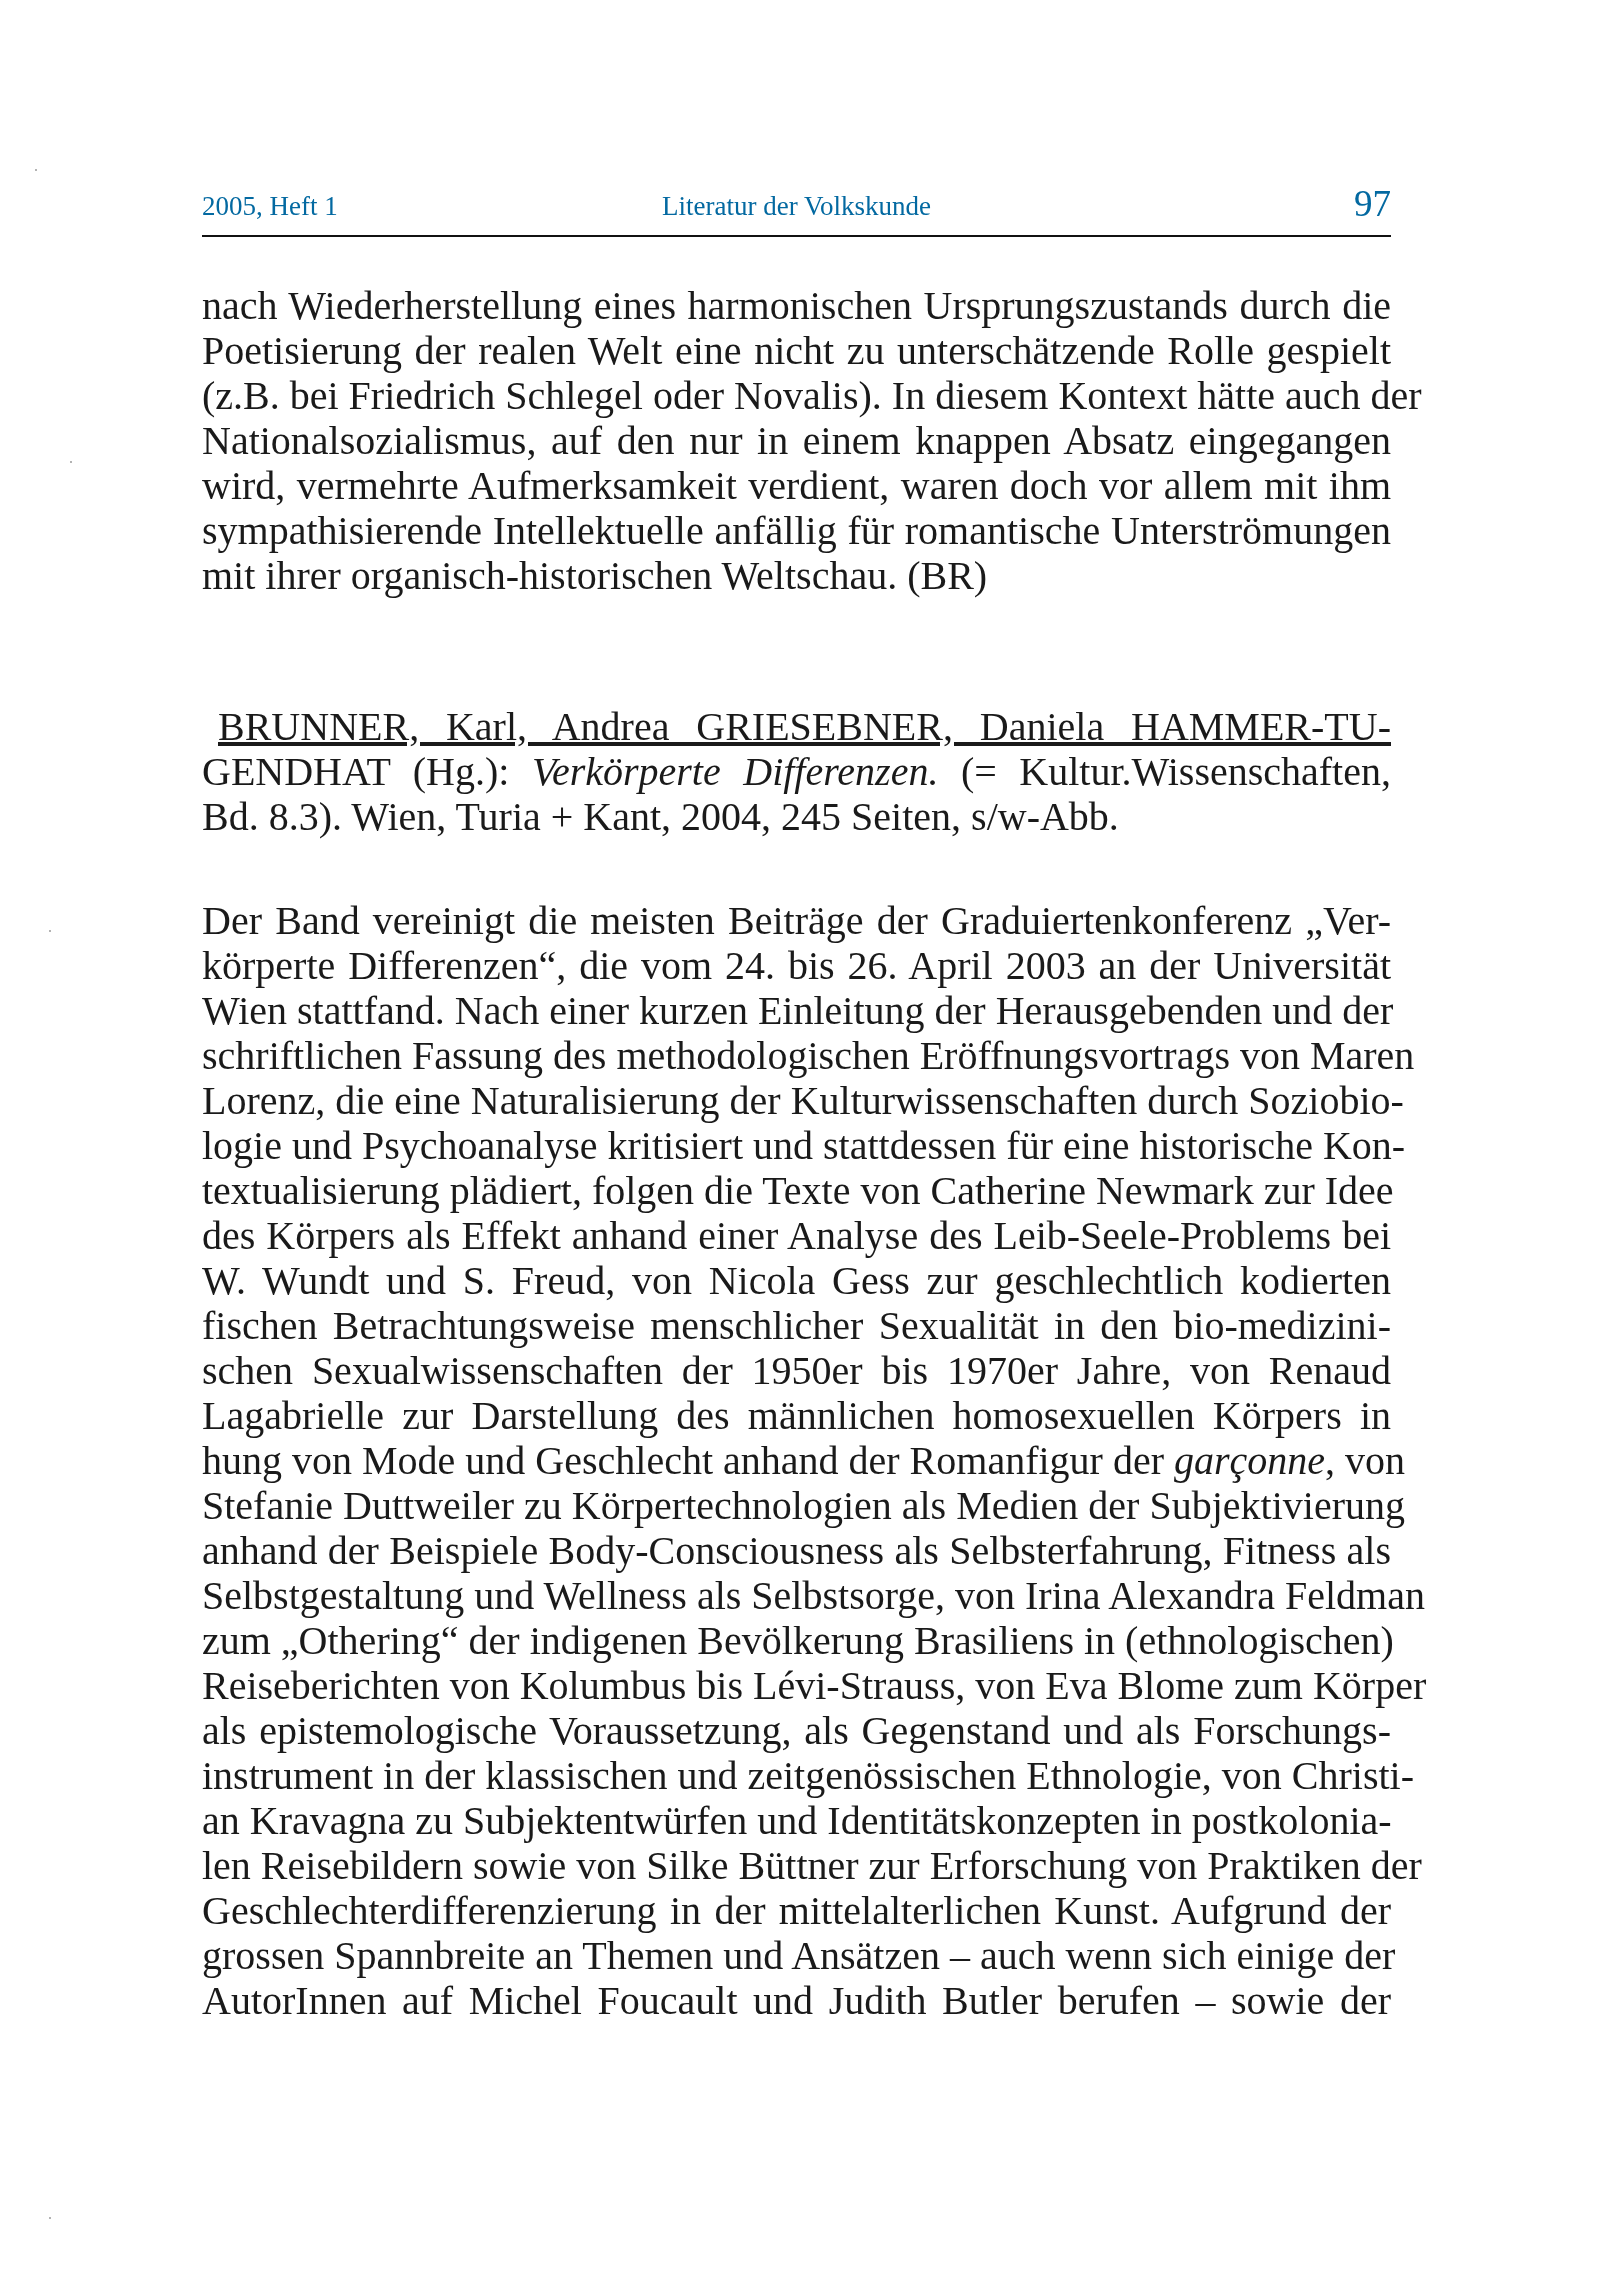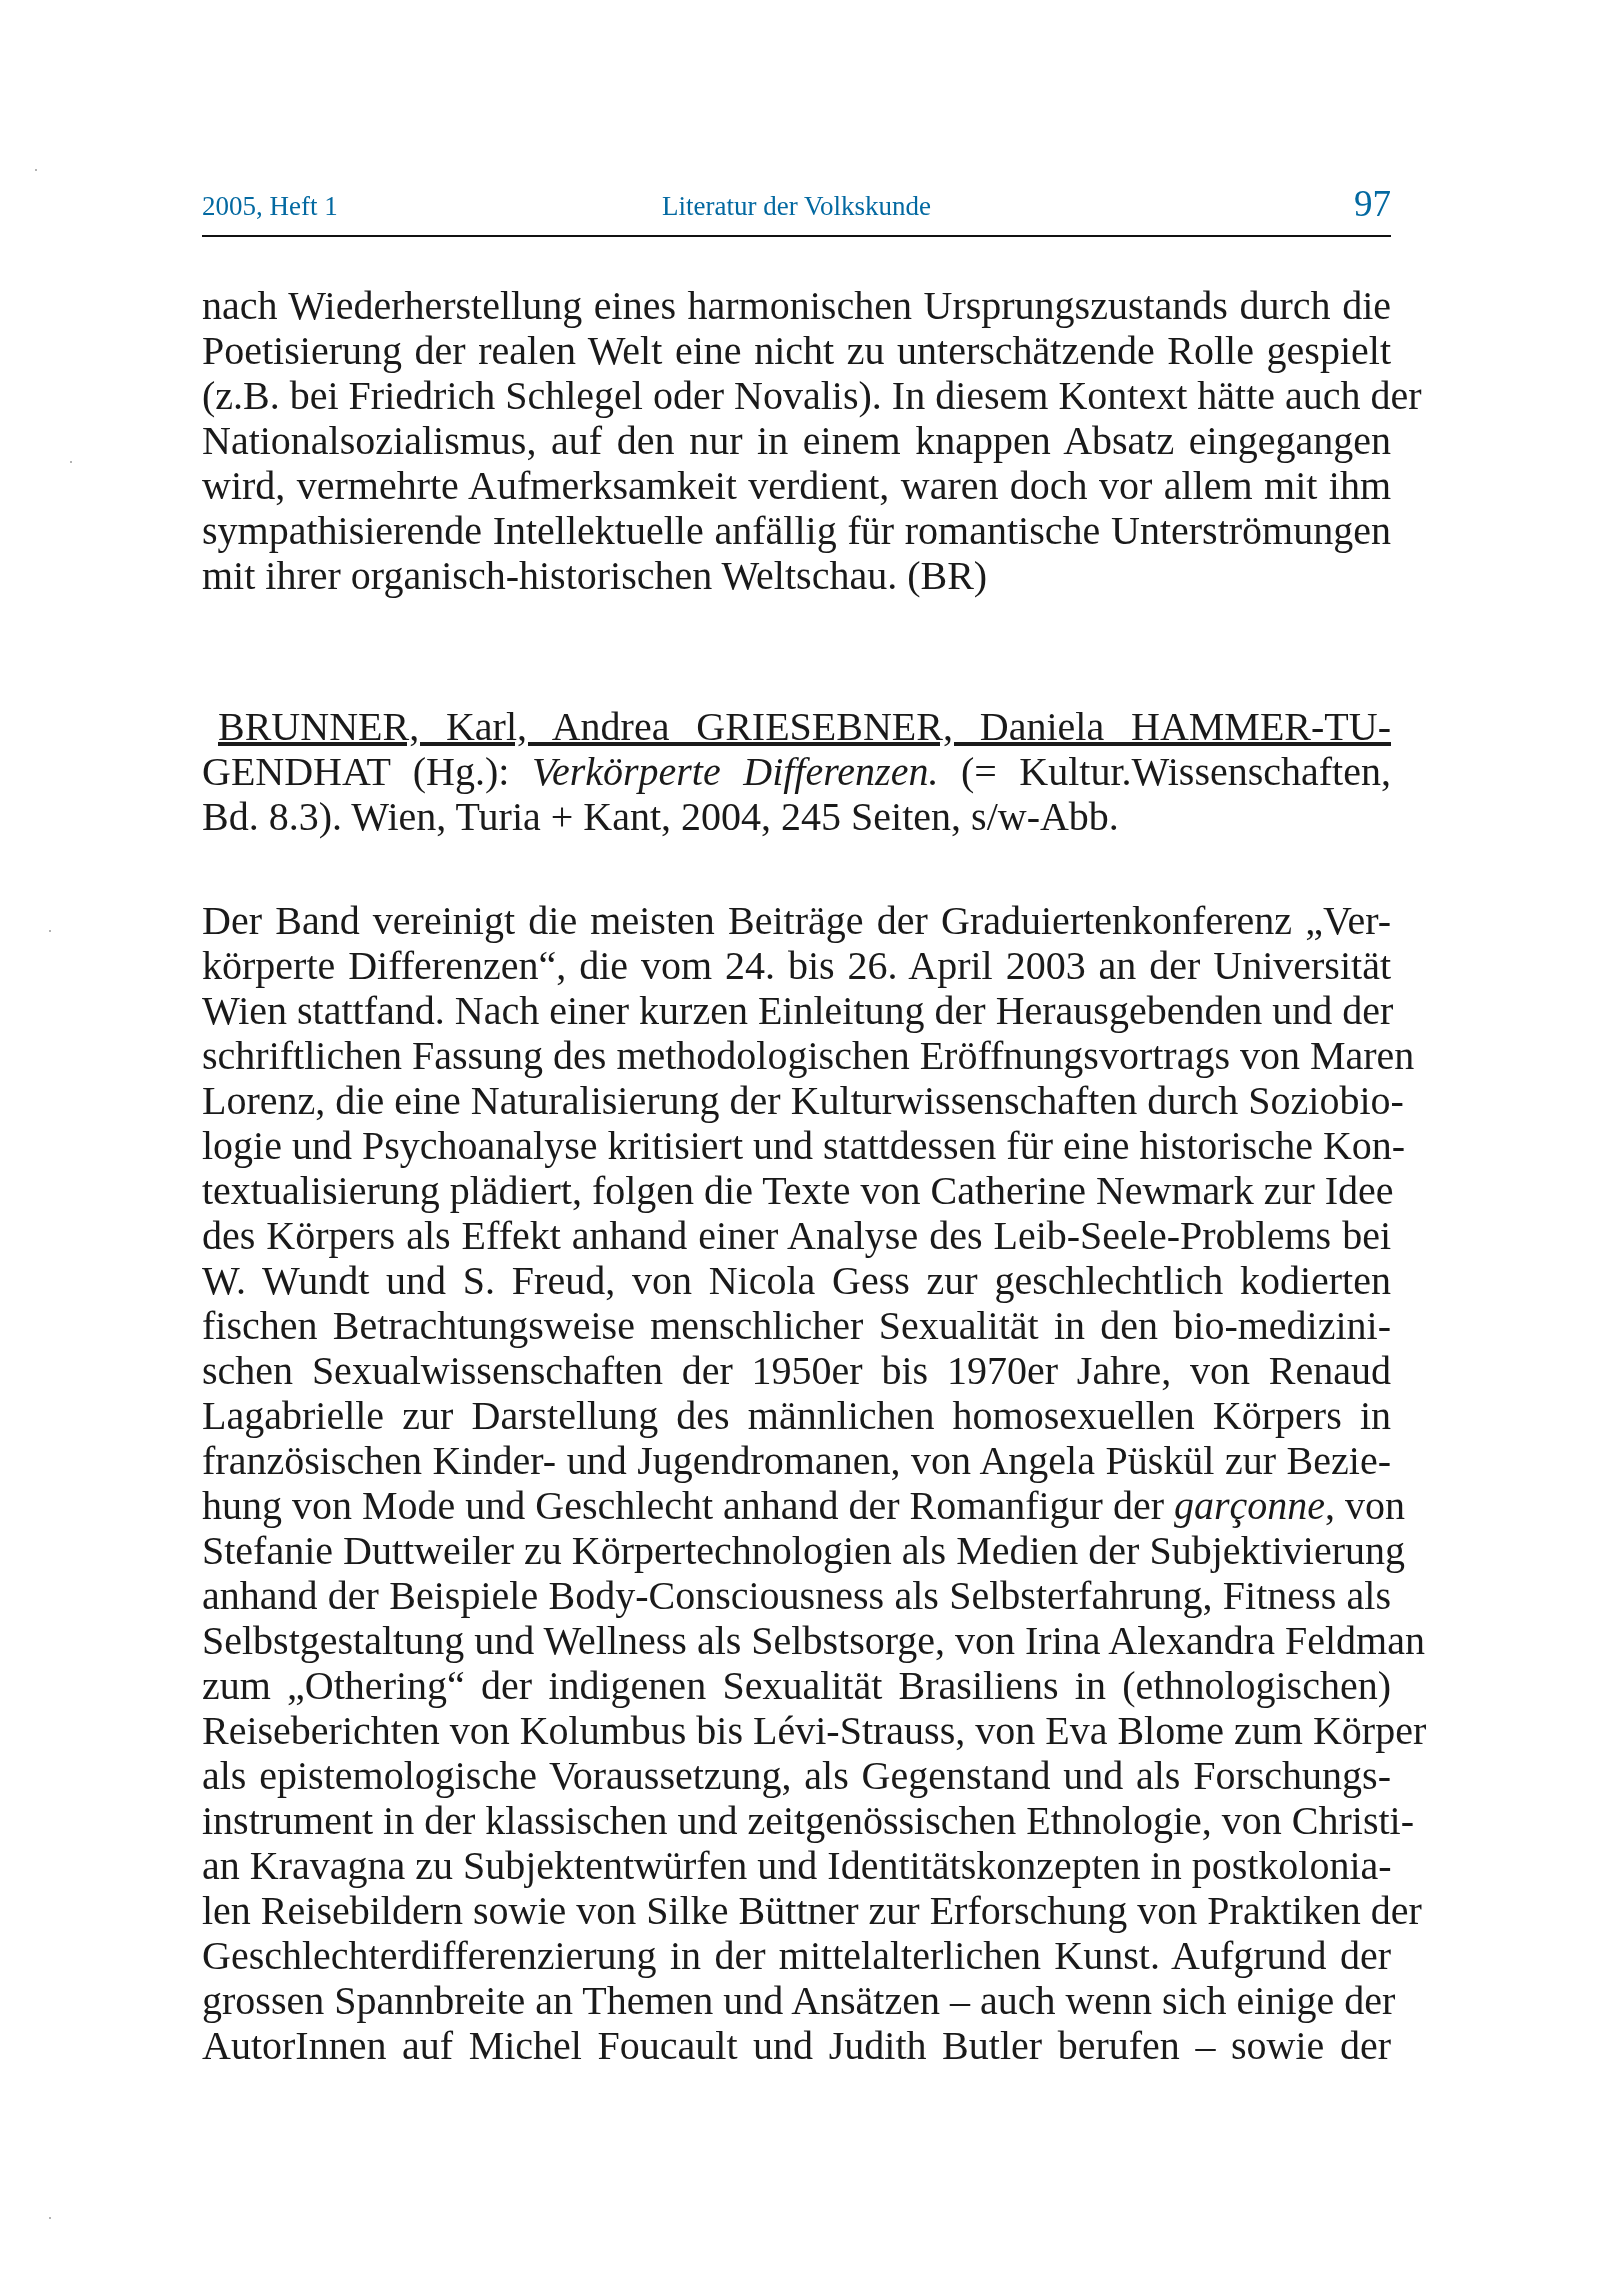--- a/index.html
+++ b/index.html
@@ -112,26 +112,25 @@
     <span class="line">Wien stattfand. Nach einer kurzen Einleitung der Herausgebenden und der</span>
     <span class="line">schriftlichen Fassung des methodologischen Eröffnungsvortrags von Maren</span>
     <span class="line">Lorenz, die eine Naturalisierung der Kulturwissenschaften durch Soziobio-</span>
     <span class="line">logie und Psychoanalyse kritisiert und stattdessen für eine historische Kon-</span>
     <span class="line">textualisierung plädiert, folgen die Texte von Catherine Newmark zur Idee</span>
     <span class="line">des Körpers als Effekt anhand einer Analyse des Leib-Seele-Problems bei</span>
     <span class="line">W. Wundt und S. Freud, von Nicola Gess zur geschlechtlich kodierten</span>
     <span class="line">fischen Betrachtungsweise menschlicher Sexualität in den bio-medizini-</span>
     <span class="line">schen Sexualwissenschaften der 1950er bis 1970er Jahre, von Renaud</span>
     <span class="line">Lagabrielle zur Darstellung des männlichen homosexuellen Körpers in</span>
-    <span class="line">französischen Kinder- und Jugendromanen, von Angela Püskül zur Bezie-</span>
     <span class="line"><span>hung von Mode und Geschlecht anhand der Romanfigur der </span><span class="it">garçonne</span><span>, von</span></span>
     <span class="line">Stefanie Duttweiler zu Körpertechnologien als Medien der Subjektivierung</span>
     <span class="line">anhand der Beispiele Body-Consciousness als Selbsterfahrung, Fitness als</span>
     <span class="line">Selbstgestaltung und Wellness als Selbstsorge, von Irina Alexandra Feldman</span>
-    <span class="line">zum „Othering“ der indigenen Sexualität Brasiliens in (ethnologischen)</span>
+    <span class="line">zum „Othering“ der indigenen Bevölkerung Brasiliens in (ethnologischen)</span>
     <span class="line">Reiseberichten von Kolumbus bis Lévi-Strauss, von Eva Blome zum Körper</span>
     <span class="line">als epistemologische Voraussetzung, als Gegenstand und als Forschungs-</span>
     <span class="line">instrument in der klassischen und zeitgenössischen Ethnologie, von Christi-</span>
     <span class="line">an Kravagna zu Subjektentwürfen und Identitätskonzepten in postkolonia-</span>
     <span class="line">len Reisebildern sowie von Silke Büttner zur Erforschung von Praktiken der</span>
     <span class="line">Geschlechterdifferenzierung in der mittelalterlichen Kunst. Aufgrund der</span>
     <span class="line">grossen Spannbreite an Themen und Ansätzen – auch wenn sich einige der</span>
     <span class="line">AutorInnen auf Michel Foucault und Judith Butler berufen – sowie der</span>
   </div>
 </div>

